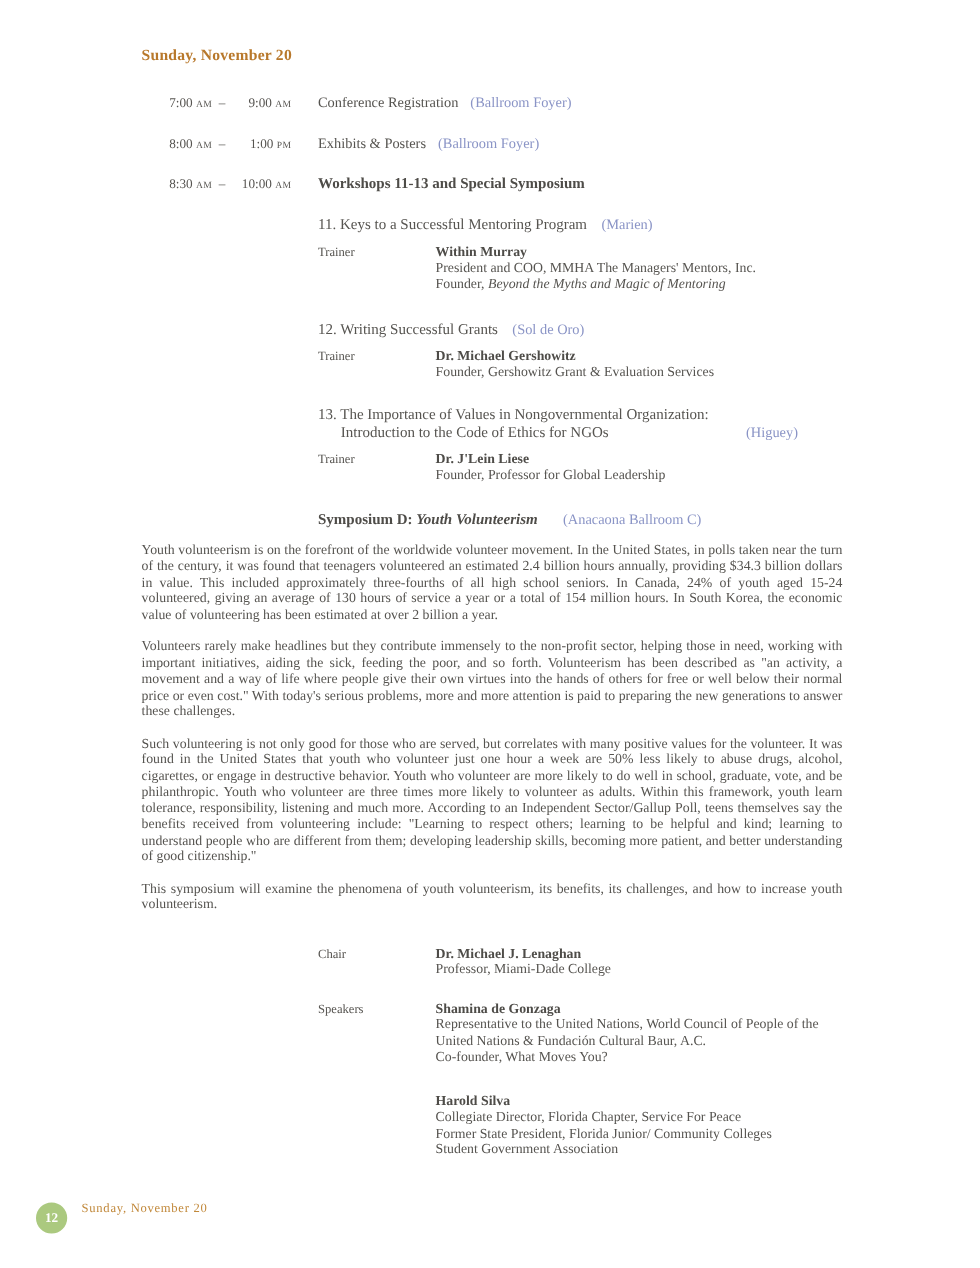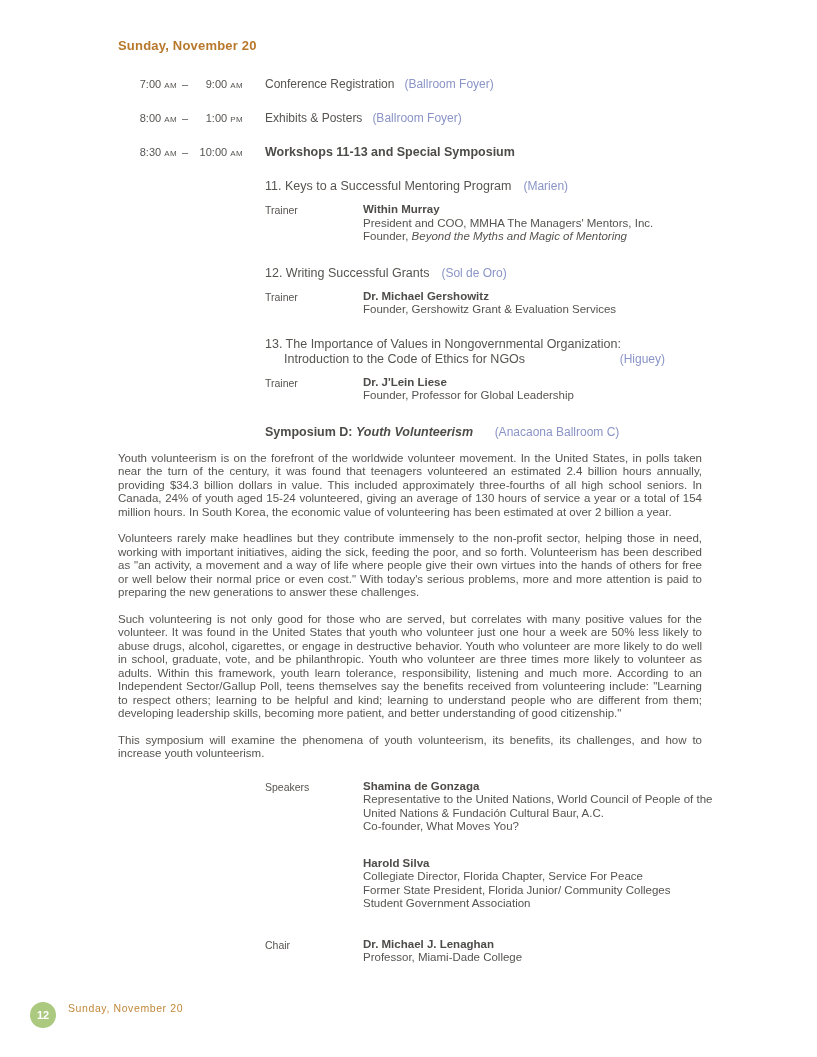--- a/index.html
+++ b/index.html
@@ -1,21 +1,21 @@
 <!DOCTYPE html>
 <html><head>
 <meta charset="utf-8">
 <style>
   * { margin:0; padding:0; box-sizing:border-box; }
   html,body { background:#ffffff; }
   .page {
     position:relative;
     width:817px; height:1057px;
     background:#ffffff;
-    font-family:Liberation Sans, sans-serif;
+    font-family:Liberation Serif, serif;
     color:#565450;
     overflow:hidden;
   }
   .content { padding:38px 0 0 118px; }
 
   .day-heading {
     font-size:13px; font-weight:bold; color:#b8782b;
     letter-spacing:.2px;
   }
 
@@ -165,49 +165,49 @@
       <span class="loc">(Anacaona Ballroom C)</span>
     </div>
 
     <div class="body-text">
       <p>Youth volunteerism is on the forefront of the worldwide volunteer movement. In the United States, in polls taken near the turn of the century, it was found that teenagers volunteered an estimated 2.4 billion hours annually, providing $34.3 billion dollars in value. This included approximately three-fourths of all high school seniors. In Canada, 24% of youth aged 15-24 volunteered, giving an average of 130 hours of service a year or a total of 154 million hours. In South Korea, the economic value of volunteering has been estimated at over 2 billion a year.</p>
       <p>Volunteers rarely make headlines but they contribute immensely to the non-profit sector, helping those in need, working with important initiatives, aiding the sick, feeding the poor, and so forth. Volunteerism has been described as "an activity, a movement and a way of life where people give their own virtues into the hands of others for free or well below their normal price or even cost." With today's serious problems, more and more attention is paid to preparing the new generations to answer these challenges.</p>
       <p>Such volunteering is not only good for those who are served, but correlates with many positive values for the volunteer. It was found in the United States that youth who volunteer just one hour a week are 50% less likely to abuse drugs, alcohol, cigarettes, or engage in destructive behavior. Youth who volunteer are more likely to do well in school, graduate, vote, and be philanthropic. Youth who volunteer are three times more likely to volunteer as adults. Within this framework, youth learn tolerance, responsibility, listening and much more. According to an Independent Sector/Gallup Poll, teens themselves say the benefits received from volunteering include: "Learning to respect others; learning to be helpful and kind; learning to understand people who are different from them; developing leadership skills, becoming more patient, and better understanding of good citizenship."</p>
       <p>This symposium will examine the phenomena of youth volunteerism, its benefits, its challenges, and how to increase youth volunteerism.</p>
     </div>
 
+    <div class="people-block">
+      <div class="role-row" style="margin-top:0">
+        <span class="role-label">Chair</span>
+        <div class="person">
+          <div class="person-name">Dr. Michael J. Lenaghan</div>
+          <div class="person-line">Professor, Miami-Dade College</div>
+        </div>
+      </div>
+    </div>
+
     <div class="people-block speakers-block">
       <div class="role-row" style="margin-top:0">
         <span class="role-label">Speakers</span>
         <div class="person">
           <div>
             <div class="person-name">Shamina de Gonzaga</div>
             <div class="person-line">Representative to the United Nations, World Council of People of the</div>
             <div class="person-line">United Nations &amp; Fundación Cultural Baur, A.C.</div>
             <div class="person-line">Co-founder, What Moves You?</div>
           </div>
           <div class="speaker-gap">
             <div class="person-name">Harold Silva</div>
             <div class="person-line">Collegiate Director, Florida Chapter, Service For Peace</div>
             <div class="person-line">Former State President, Florida Junior/ Community Colleges</div>
             <div class="person-line">Student Government Association</div>
           </div>
         </div>
       </div>
     </div>
 
-    <div class="people-block">
-      <div class="role-row" style="margin-top:0">
-        <span class="role-label">Chair</span>
-        <div class="person">
-          <div class="person-name">Dr. Michael J. Lenaghan</div>
-          <div class="person-line">Professor, Miami-Dade College</div>
-        </div>
-      </div>
-    </div>
-
   </div>
 
   <div class="footer">
     <div class="page-badge">12</div>
     <div class="footer-label">Sunday, November 20</div>
   </div>
 </div>
 
 </body></html>

